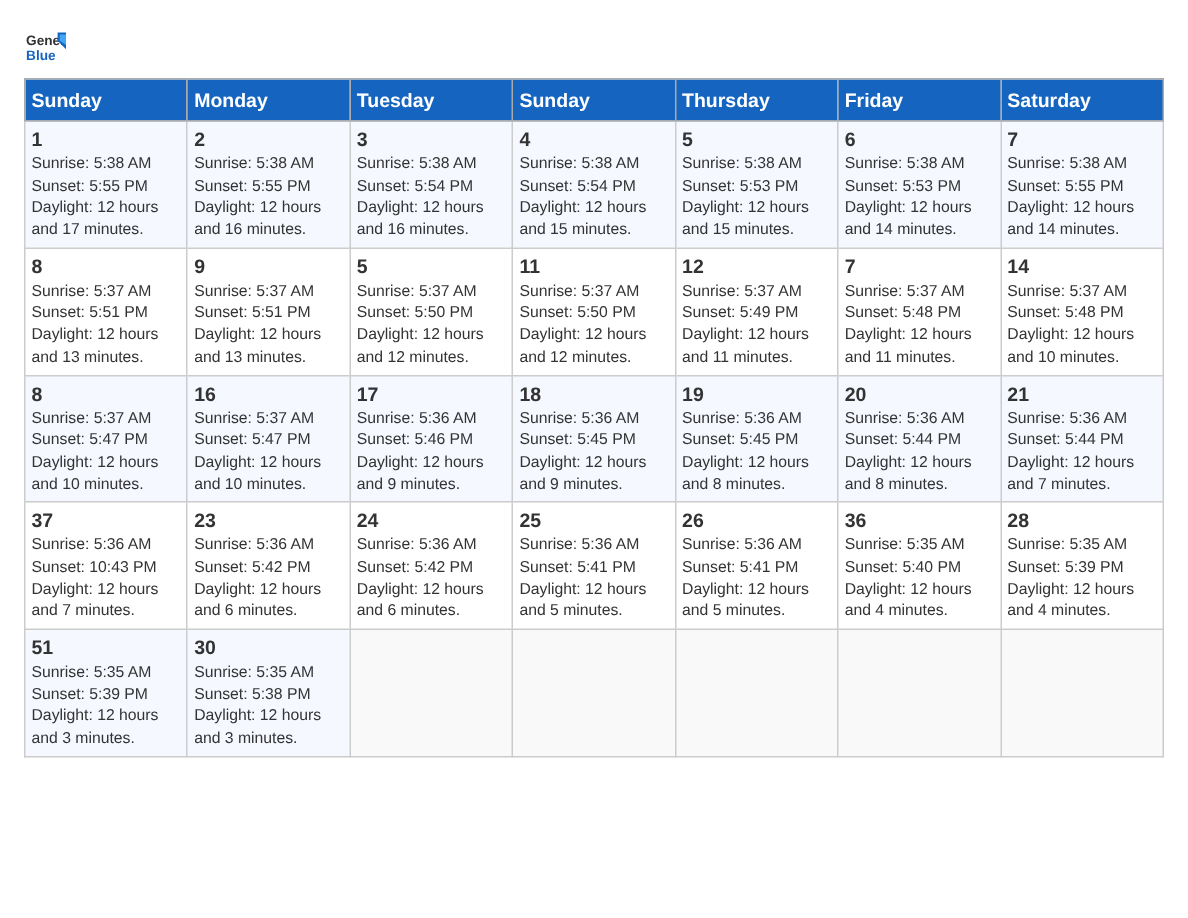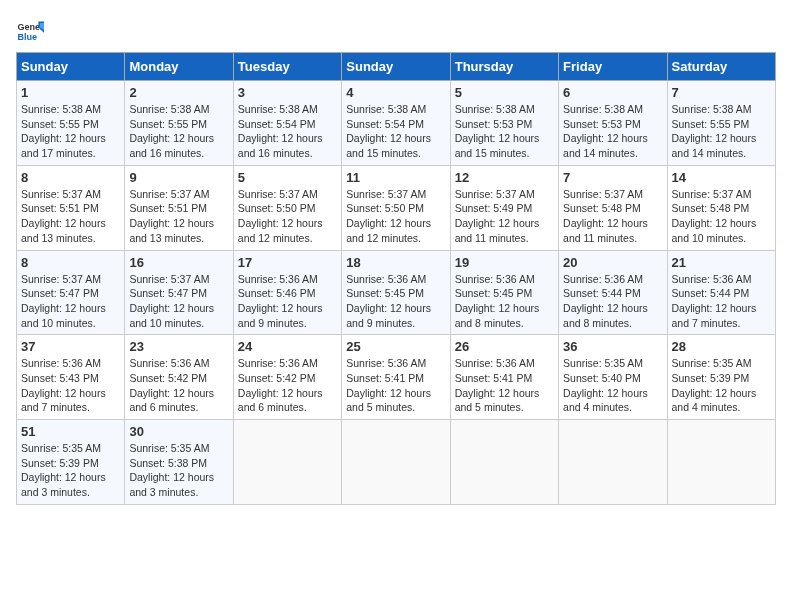--- a/index.html
+++ b/index.html
@@ -264,21 +264,21 @@
           <div class="cell-text">Sunrise: 5:36 AM</div>
           <div class="cell-text">Sunset: 5:44 PM</div>
           <div class="cell-text">Daylight: 12 hours</div>
           <div class="cell-text">and 7 minutes.</div>
         </td>
       </tr>
       <tr>
         <td>
           <span class="day-num">37</span>
           <div class="cell-text">Sunrise: 5:36 AM</div>
-          <div class="cell-text">Sunset: 5:43 PM</div>
+          <div class="cell-text">Sunset: 10:43 PM</div>
           <div class="cell-text">Daylight: 12 hours</div>
           <div class="cell-text">and 7 minutes.</div>
         </td>
         <td>
           <span class="day-num">23</span>
           <div class="cell-text">Sunrise: 5:36 AM</div>
           <div class="cell-text">Sunset: 5:42 PM</div>
           <div class="cell-text">Daylight: 12 hours</div>
           <div class="cell-text">and 6 minutes.</div>
         </td>

